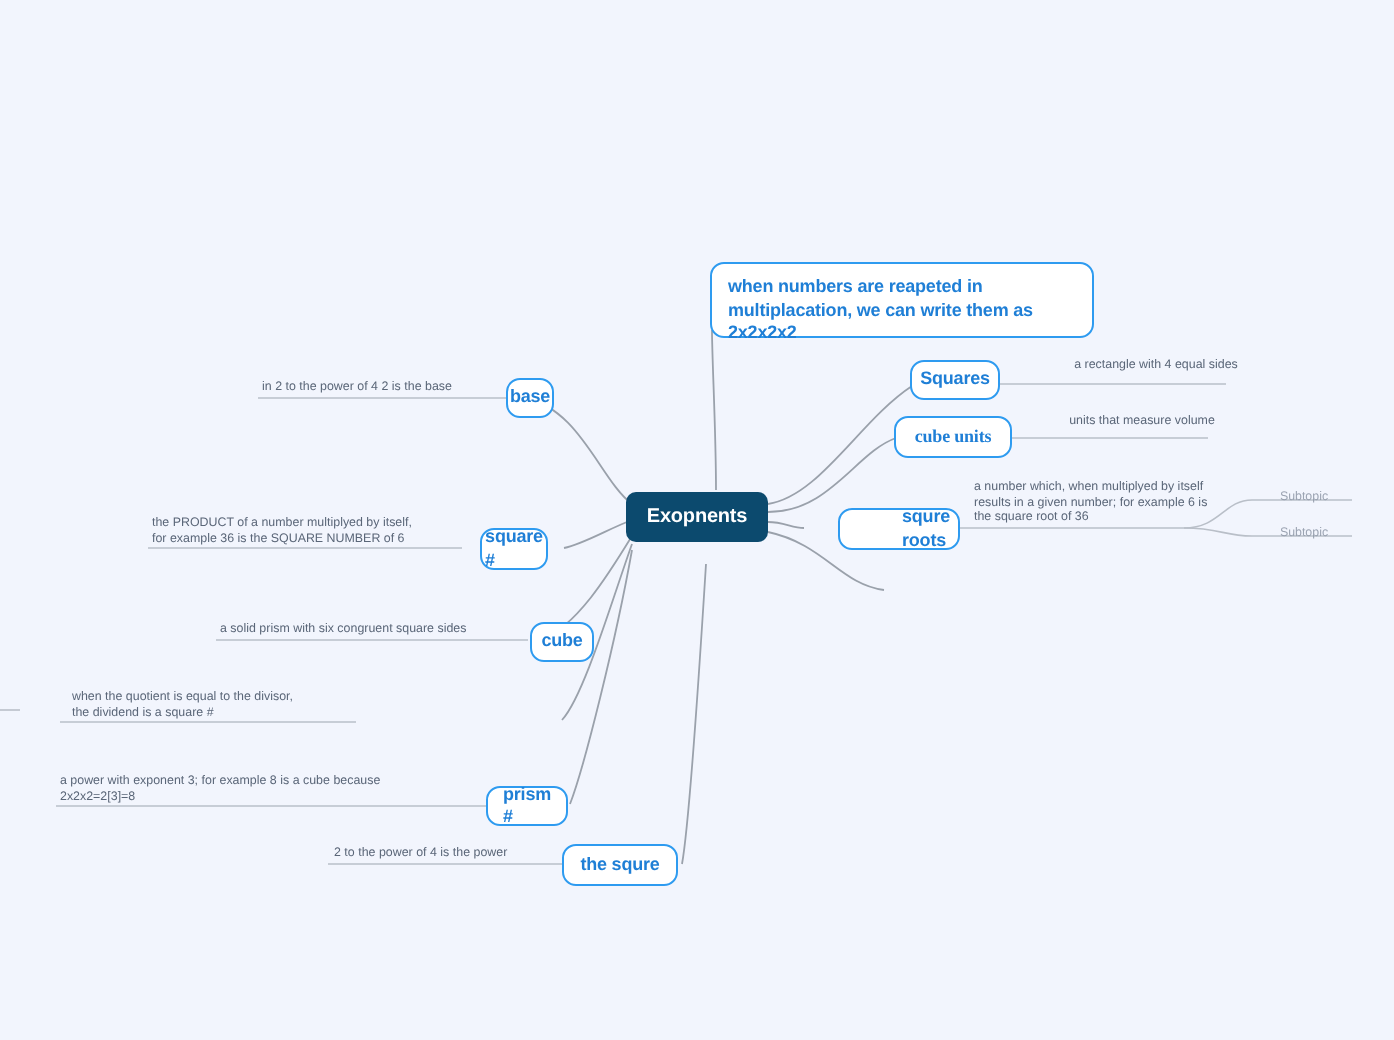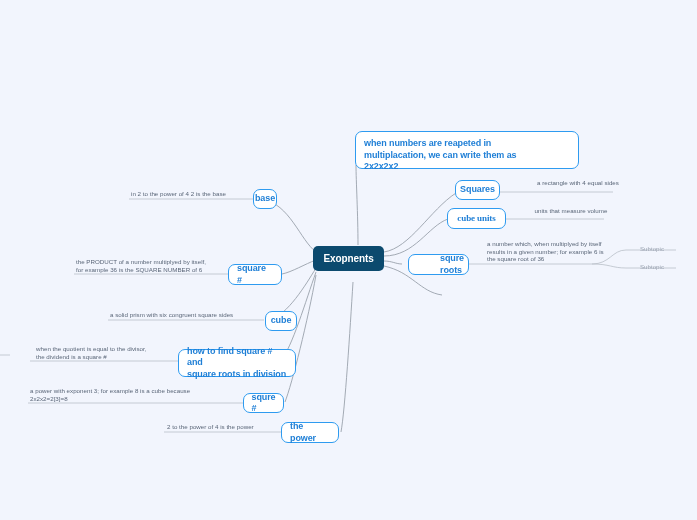--- a/index.html
+++ b/index.html
@@ -105,53 +105,51 @@
       <path d="M108 320 L 264 320" stroke="#b9bfc8" stroke-width="0.8"></path>
       <path d="M30 361 L 178 361" stroke="#b9bfc8" stroke-width="0.8"></path>
       <path d="M0 355 L 10 355" stroke="#b9bfc8" stroke-width="0.8"></path>
       <path d="M28 403 L 243 403" stroke="#b9bfc8" stroke-width="0.8"></path>
       <path d="M164 432 L 281 432" stroke="#b9bfc8" stroke-width="0.8"></path>
     </g>
   </svg>
 
   <div class="node central" style="left:313px; top:246px; width:71px; height:25px;">Exopnents</div>
 
-  <div class="node" style="left:355px; top:131px; width:224px; height:38px; align-items:flex-start; padding-top:6px;">when numbers are reapeted in
+  <div class="node" style="left:355px; top:131px; width:192px; height:38px; align-items:flex-start; padding-top:6px;">when numbers are reapeted in
 multiplacation, we can write them as
 2x2x2x2</div>
 
   <div class="node" style="left:455px; top:180px; width:45px; height:20px; justify-content:center;">Squares</div>
   <div class="leaf-text" style="left:527px; top:179px; width:100px; text-align:center;">a rectangle with 4 equal sides</div>
 
   <div class="node" style="left:447px; top:208px; width:59px; height:21px; justify-content:center;font-family:Liberation Serif, serif;">cube units</div>
   <div class="leaf-text" style="left:524px; top:207px; width:92px; text-align:center;">units that measure volume</div>
 
-  <div class="node" style="left:408px; top:254px; width:61px; height:21px; justify-content:center;padding-left:35px;">squre roots</div>
+  <div class="node" style="left:419px; top:254px; width:61px; height:21px; justify-content:center;padding-left:35px;">squre roots</div>
   <div class="leaf-text" style="left:485px; top:240px; width:120px;">a number which, when multiplyed by itself
 results in a given number; for example 6 is
 the square root of 36</div>
   <div class="subtopic" style="left:630px; top:245px; width:44px;">Subtopic</div>
   <div class="subtopic" style="left:630px; top:263px; width:44px;">Subtopic</div>
 
 
   <div class="node" style="left:253px; top:189px; width:24px; height:20px; justify-content:center;">base</div>
   <div class="leaf-text" style="left:129px; top:190px; width:122px;">in 2 to the power of 4 2 is the base</div>
 
-  <div class="node" style="left:228px; top:264px; width:54px; height:21px; justify-content:center;">square #</div>
+  <div class="node" style="left:240px; top:264px; width:34px; height:21px; justify-content:center;">square #</div>
   <div class="leaf-text" style="left:74px; top:258px; width:156px;">the PRODUCT of a number multiplyed by itself,
 for example 36 is the SQUARE NUMBER of 6</div>
 
   <div class="node" style="left:265px; top:311px; width:32px; height:20px; justify-content:center;">cube</div>
   <div class="leaf-text" style="left:108px; top:311px; width:152px;">a solid prism with six congruent square sides</div>
 
-  <div class="node" style="left:178px; top:349px; width:118px; height:28px;">how to find square # and
-square roots in division</div>
   <div class="leaf-text" style="left:34px; top:345px; width:145px;">when the quotient is equal to the divisor,
 the dividend is a square #</div>
 
-  <div class="node" style="left:243px; top:393px; width:41px; height:20px; justify-content:center;">squre #</div>
+  <div class="node" style="left:243px; top:393px; width:41px; height:20px; justify-content:center;">prism #</div>
   <div class="leaf-text" style="left:28px; top:387px; width:212px;">a power with exponent 3; for example 8 is a cube because
 2x2x2=2[3]=8</div>
 
-  <div class="node" style="left:281px; top:422px; width:58px; height:21px; justify-content:center;">the power</div>
+  <div class="node" style="left:281px; top:422px; width:58px; height:21px; justify-content:center;">the squre</div>
   <div class="leaf-text" style="left:165px; top:423px; width:116px;">2 to the power of 4 is the power</div>
 
 </div>
 
 </body></html>

